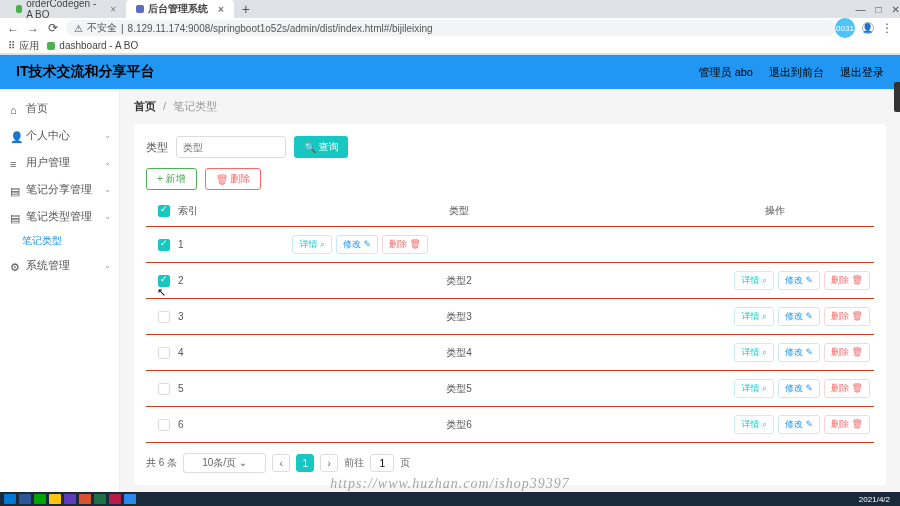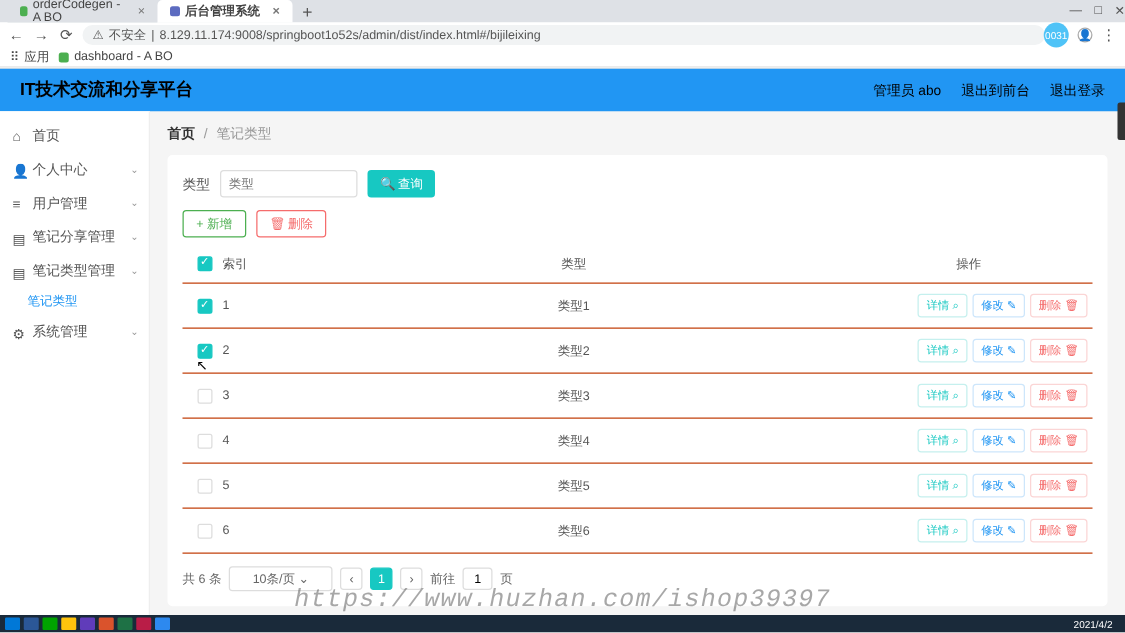--- a/index.html
+++ b/index.html
@@ -62,21 +62,21 @@
 .mini-btn.edit { color: #2196f3; border-color: #cde6fb; }
 .mini-btn.delete { color: #f56c6c; border-color: #fbd5d5; }
 
 .pager { display: flex; align-items: center; gap: 6px; margin-top: 10px; font-size: 10px; color: #666; }
 .page-select { border: 1px solid #ddd; border-radius: 3px; padding: 2px 18px; font-size: 10px; }
 .page-btn { border: 1px solid #ddd; border-radius: 3px; width: 18px; height: 18px; display: flex; align-items: center; justify-content: center; font-size: 10px; color: #666; }
 .page-btn.active { background: #17c8c2; color: #fff; border-color: #17c8c2; }
 .page-input { border: 1px solid #ddd; border-radius: 3px; width: 24px; height: 18px; text-align: center; font-size: 10px; }
 
 .cursor-arrow { position: absolute; left: 157px; top: 286px; font-size: 11px; color: #000; pointer-events: none; }
-.watermark { position: absolute; bottom: 14px; width: 100%; text-align: center; font-size: 20px; color: rgba(80,80,80,0.5); font-family: Liberation Mono, monospace; font-style: italic; letter-spacing: 1px; pointer-events: none; }
+.watermark { position: absolute; bottom: 14px; width: 100%; text-align: center; font-size: 14px; color: rgba(80,80,80,0.5); font-family: Liberation Serif, serif; font-style: italic; letter-spacing: 1px; pointer-events: none; }
 .taskbar { position: absolute; bottom: 0; left: 0; right: 0; height: 14px; background: #1a2a3a; display: flex; align-items: center; padding: 0 4px; gap: 3px; }
 .task-icon { width: 12px; height: 10px; border-radius: 1px; }
 .task-date { margin-left: auto; color: #fff; font-size: 8px; padding-right: 6px; }
 .side-strip { position: absolute; right: 0; top: 82px; width: 6px; height: 30px; background: #333; border-radius: 2px 0 0 2px; }
 </style>
 </head>
 <body>
 
 <div class="browser-chrome">
   <div class="tab-bar">
@@ -199,21 +199,20 @@
         <div class="col-idx">索引</div>
         <div class="col-type">类型</div>
         <div class="col-ops" style="justify-content:center">操作</div>
       </div>
       <div id="table-body">
           <div class="table-row">
             <div class="col-check">
               <span class="chk on"></span>
             </div>
             <div class="col-idx">1</div>
-            <div class="col-type">类型1</div>
             <div class="col-ops">
               <span class="mini-btn view">详情 ⌕</span>
               <span class="mini-btn edit">修改 ✎</span>
               <span class="mini-btn delete">删除 🗑</span>
             </div>
           </div>
           <div class="table-row">
             <div class="col-check">
               <span class="chk on"></span>
             </div>

